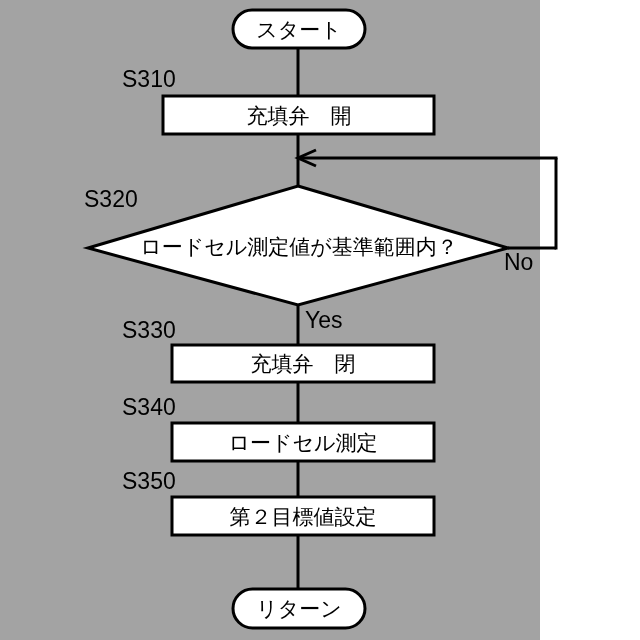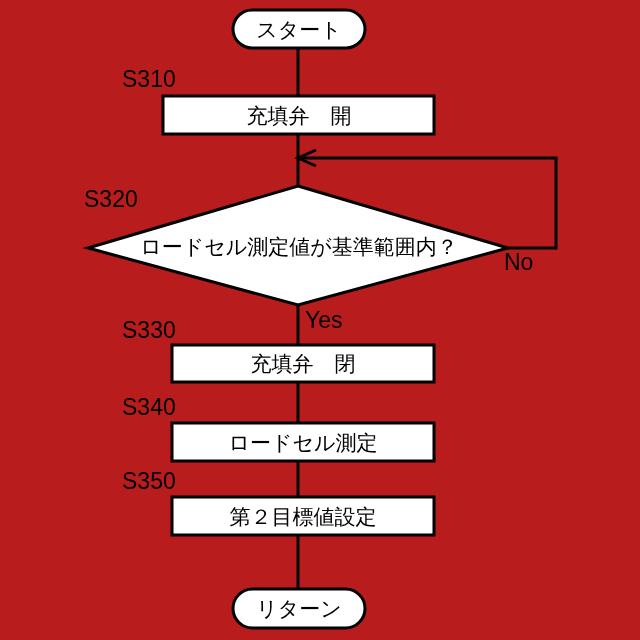--- a/index.html
+++ b/index.html
@@ -10,23 +10,23 @@
   }
   body {
     width: 640px;
     height: 640px;
     font-family: "Liberation Sans", sans-serif;
     color: #000000;
     overflow: hidden;
   }
   #canvas {
     position: relative;
-    width: 640px;
+    width: 540px;
     height: 640px;
-    background: #b91c1c;
+    background: #a3a3a3;
   }
   #flow-svg {
     position: absolute;
     top: 0;
     left: 0;
     width: 640px;
     height: 640px;
   }
   .node-text {
     font-family: "DejaVu Sans", "Liberation Sans", sans-serif;

